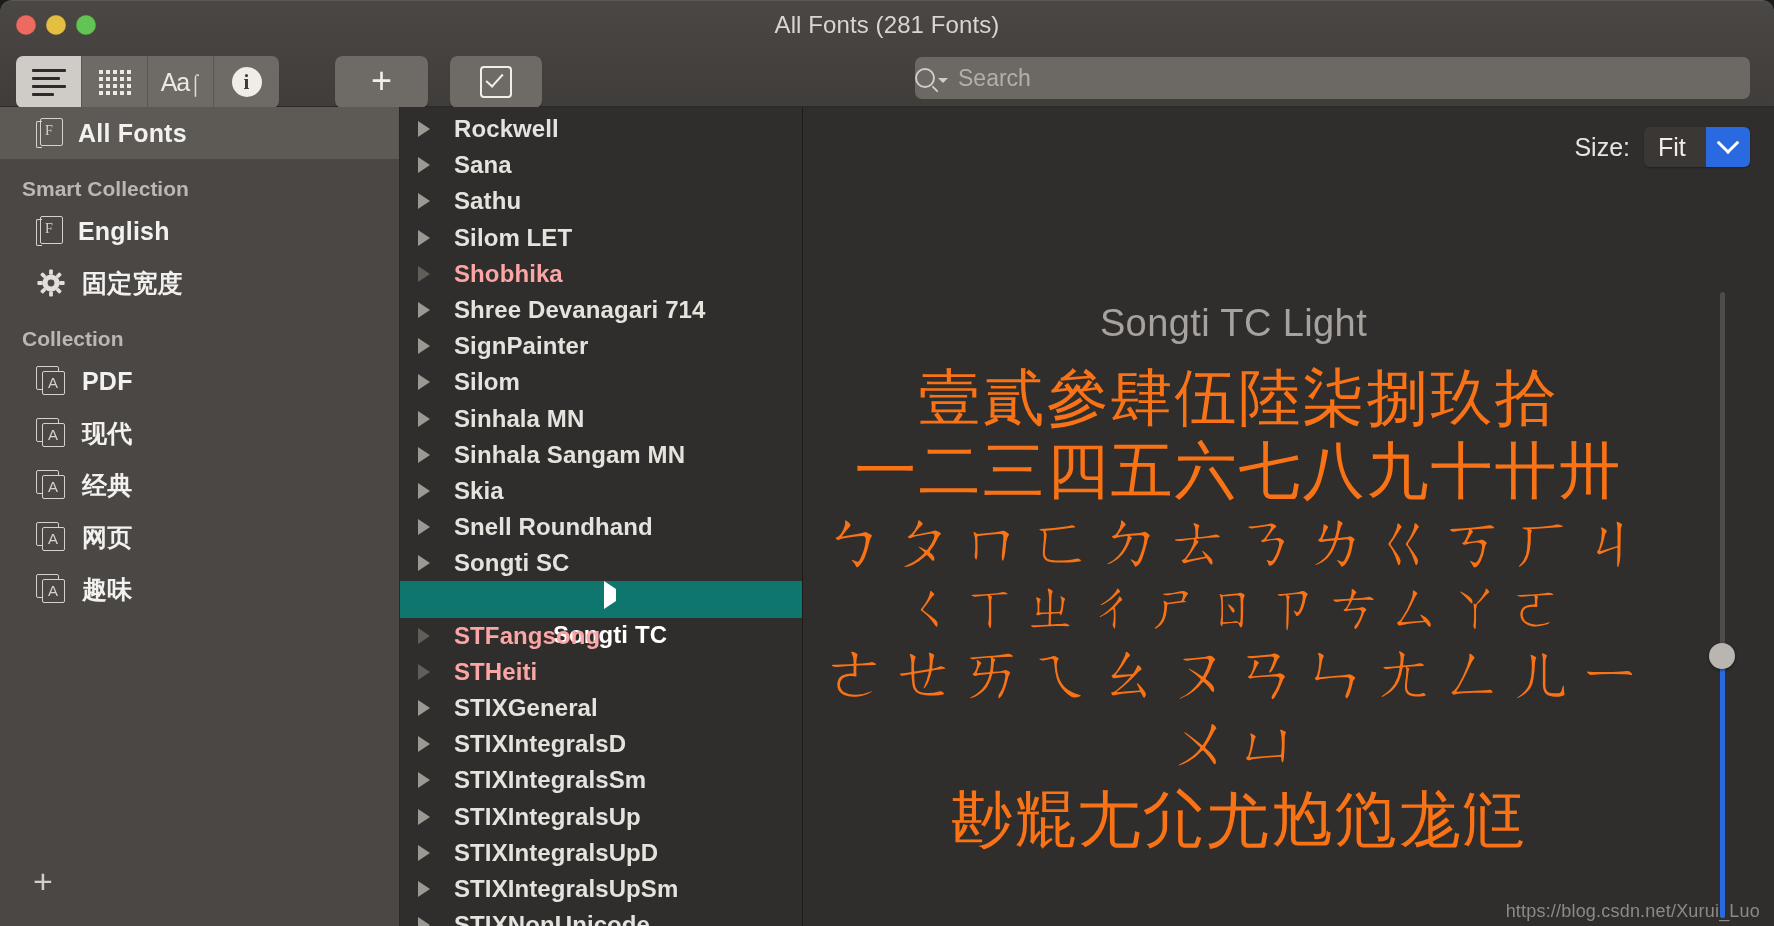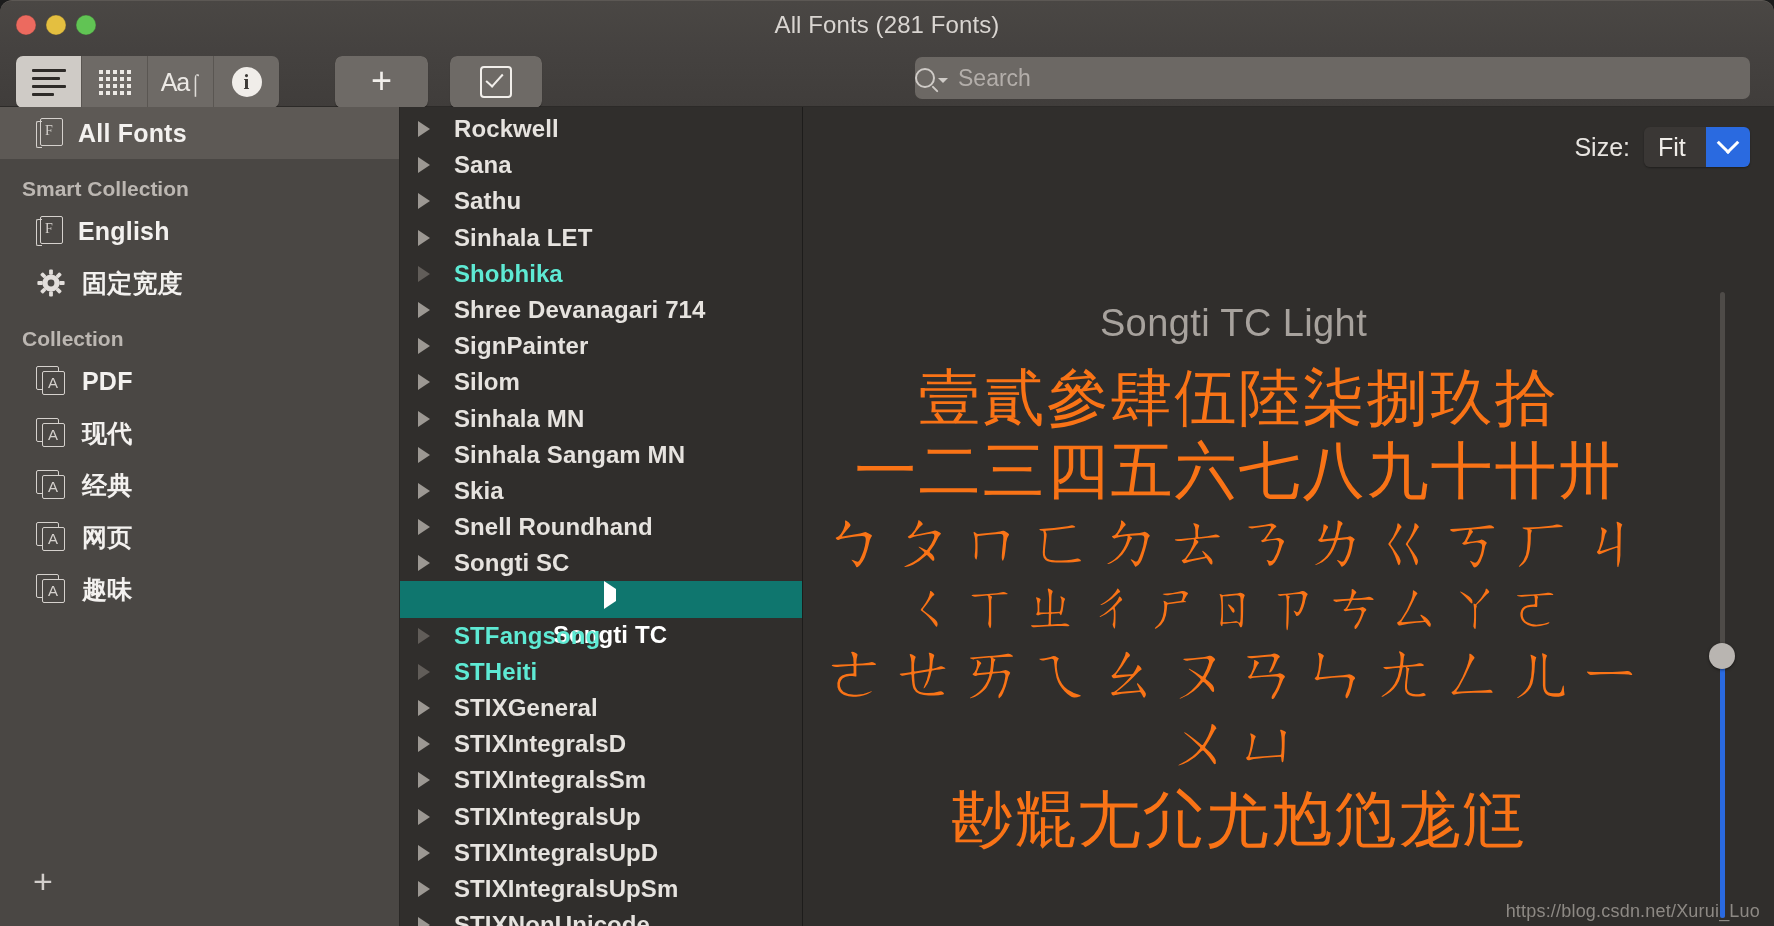--- a/index.html
+++ b/index.html
@@ -346,21 +346,21 @@
     border-left: 12px solid #9c9893;
     flex: 0 0 12px;
   }
   .font-row .fname {
     font-size: 24px;
     color: #e6e3df;
     font-weight: 600;
     letter-spacing: .1px;
     white-space: nowrap;
   }
-  .font-row.dim .fname { color: #5eead4; }
+  .font-row.dim .fname { color: #fca5a5; }
   .font-row.dim .tri { border-left-color: #615d59; }
   .font-row.selected { background: #0f766e; flex-direction: column; }
   .font-row.selected .fname { color: #ffffff; }
   .font-row.selected .tri { border-left-color: #ffffff; }
 
   
   #preview {
     flex: 1;
     background: #302e2c;
     position: relative;
@@ -651,21 +651,21 @@
         <div class="font-row">
           <div class="tri"></div>
           <div class="fname">Sana</div>
         </div>
         <div class="font-row">
           <div class="tri"></div>
           <div class="fname">Sathu</div>
         </div>
         <div class="font-row">
           <div class="tri"></div>
-          <div class="fname">Sinhala LET</div>
+          <div class="fname">Silom LET</div>
         </div>
         <div class="font-row dim">
           <div class="tri"></div>
           <div class="fname">Shobhika</div>
         </div>
         <div class="font-row">
           <div class="tri"></div>
           <div class="fname">Shree Devanagari 714</div>
         </div>
         <div class="font-row">

